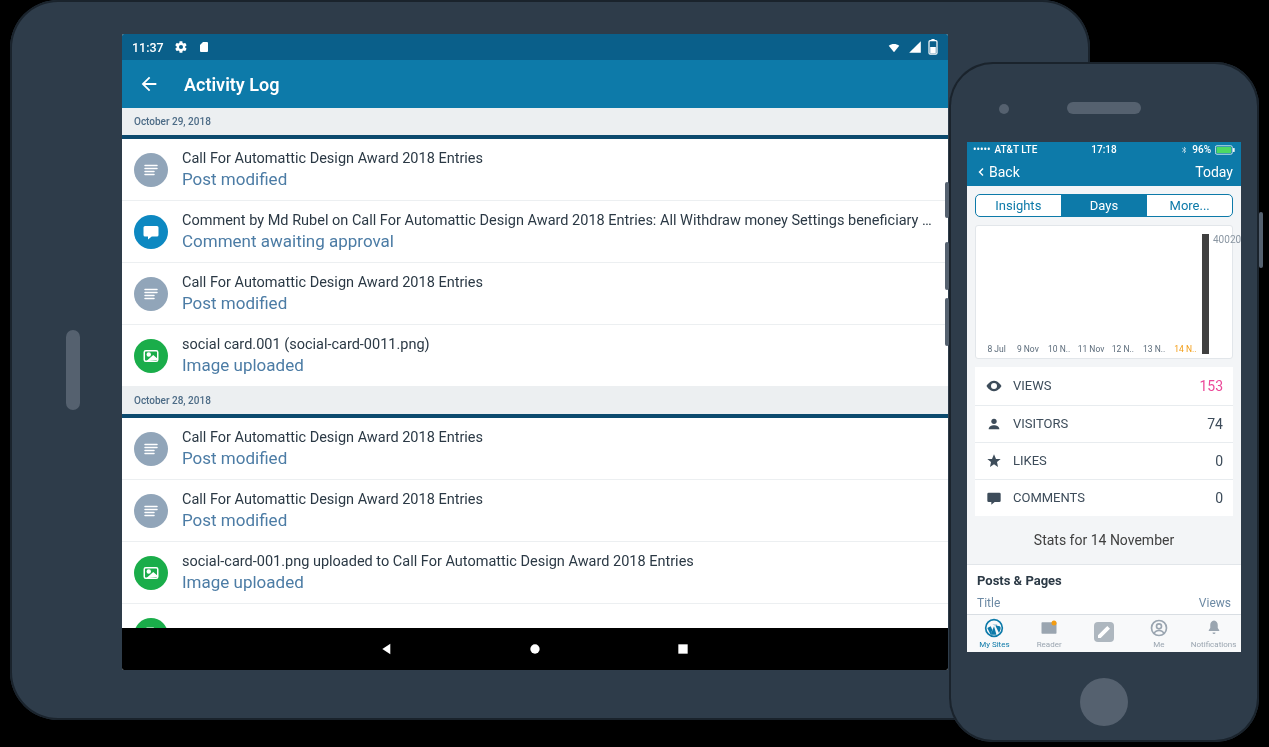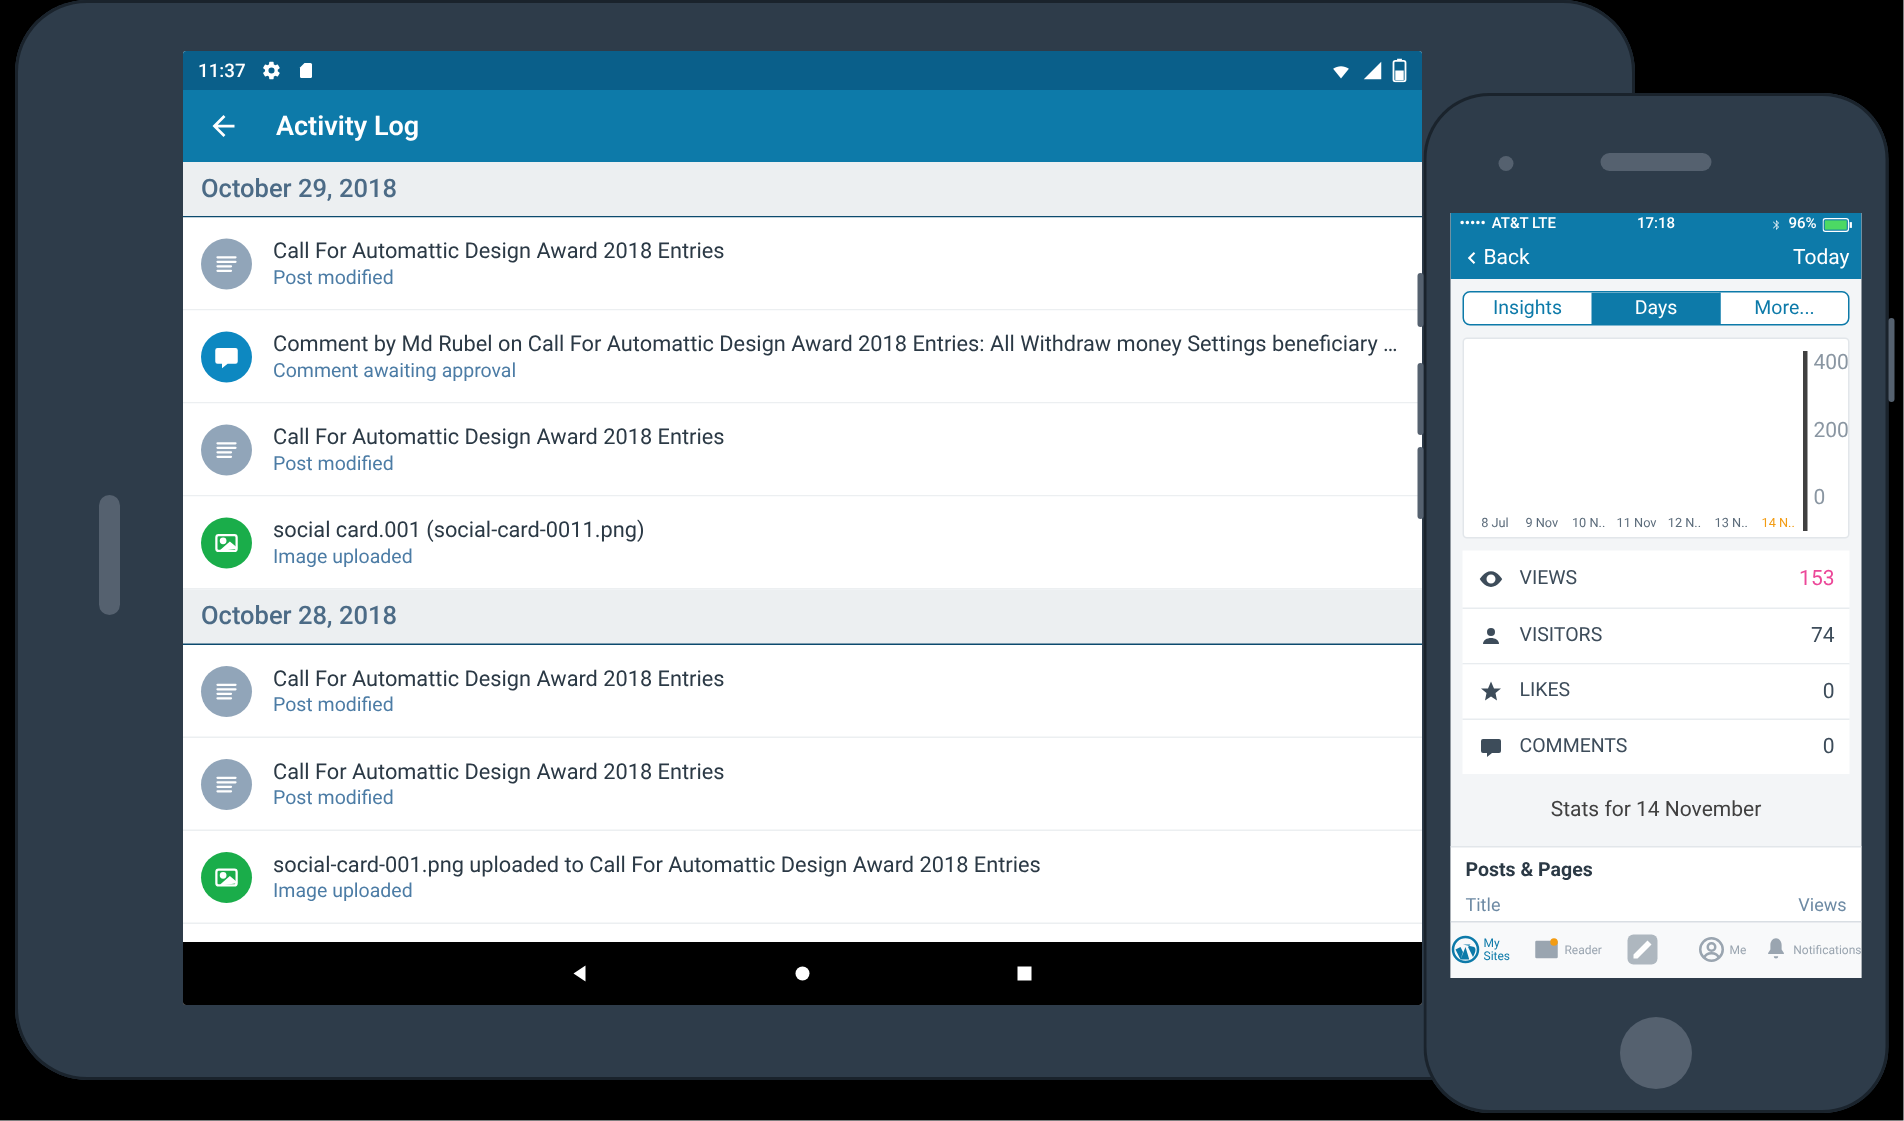--- a/index.html
+++ b/index.html
@@ -16,30 +16,30 @@
     position: absolute; left: 112px; top: 34px; width: 826px; height: 636px;
     background: #fff; border-radius: 2px; overflow: hidden; display:flex; flex-direction:column;
   }
   .tablet-statusbar { height:26px; background:#0a5f8a; color:#fff; display:flex; align-items:center; padding:0 10px; font-size:12.5px; font-weight:500;justify-content:space-between;}
   .tablet-statusbar .sb-right { margin-left:auto; display:flex; gap:6px; align-items:center;}
   .tablet-statusbar .sb-left { display:flex; gap:10px; align-items:center;}
   .tablet-appbar { height:48px; background:#0d7aa9; color:#fff; display:flex; align-items:center; padding:0 16px; gap:24px;}
   .tablet-appbar .back-arrow { font-size:22px; line-height:1;}
   .tablet-appbar .title { font-size:18px; font-weight:600;}
   .tablet-content { flex:1; overflow:hidden; background:#fff;}
-  .section-header { background:#eceff1; color:#4c6b86; font-size:17px; font-weight:500; padding:8px 12px; border-bottom:1px solid #0c4a6e;}
+  .section-header { background:#eceff1; color:#4c6b86; font-size:10px; font-weight:500; padding:8px 12px; border-bottom:4px solid #0c4a6e;}
   .log-row { display:flex; align-items:center; gap:14px; padding:10px 12px; border-bottom:1px solid #eceff1; background:#fff; min-height:62px;}
   .log-icon { width:34px; height:34px; border-radius:50%; display:flex; align-items:center; justify-content:center; color:#fff; flex:0 0 34px;}
   .log-icon.post { background:#91a5b9;}
   .log-icon.comment { background:#0d88c1;}
   .log-icon.media { background:#1aad4a;}
   .log-icon.doc { background:#1aad4a;}
   .log-text { flex:1; min-width:0;}
   .log-title { font-size:14.5px; color:#2b3945; white-space:nowrap; overflow:hidden; text-overflow:ellipsis;}
-  .log-sub { font-size:13px; color:#4c7ca5; margin-top:2px;}
+  .log-sub { font-size:17px; color:#4c7ca5; margin-top:2px;}
   .tablet-navbar { height:42px; background:#000; display:flex; align-items:center; justify-content:center; gap:130px; color:#fff;}
   .navbtn { width:18px; height:18px; display:flex; align-items:center; justify-content:center;}
 
   
   .phone-device {
     position:absolute; right:10px; top:62px; width:310px; height:680px; background:#2e3c4a;
     border-radius:44px; box-shadow:0 0 0 2px #1a232c inset;
   }
   .phone-earpiece { position:absolute; top:40px; left:50%; transform:translateX(-50%); width:74px; height:12px; background:#55616f; border-radius:6px;}
   .phone-sensor { position:absolute; top:42px; left:50px; width:10px; height:10px; background:#55616f; border-radius:50%;}
@@ -65,32 +65,32 @@
   .phone-segment .seg.active { background:#0d7aa9; color:#fff;}
   .chart-card { background:#fff; margin:0 8px 8px; border:1px solid #e2e6ea; border-radius:3px; padding:8px 4px 4px;}
   .chart-area { display:flex; height:120px;}
   .bars-wrap { flex:1; display:flex; align-items:flex-end; gap:6px; padding:0 4px; position:relative;}
   .bar-col { flex:1; display:flex; flex-direction:column; align-items:center;}
   .bar { width:100%; background:#0d88c1;}
   .bar.highlight { background:#f39c12;}
   .bar-bg { width:100%; background:#fde9cf; display:flex; align-items:flex-end;}
   .bar-label { font-size:8.5px; color:#5b6b7a; margin-top:4px; white-space:nowrap; text-align:center;}
   .bar-label.highlight { color:#f39c12;}
-  .y-axis { width:26px; display:flex; flex-direction:column; justify-content:space-between; align-items:flex-start; font-size:14px; color:#8a96a2; border-left:3px solid #404040; padding-left:4px; padding-bottom:14px;}
+  .y-axis { width:26px; display:flex; justify-content:space-between; align-items:flex-start; font-size:10px; color:#8a96a2; border-left:7px solid #404040; padding-left:4px; padding-bottom:14px;}
   .metric-row { display:flex; align-items:center; gap:10px; background:#fff; margin:0 8px; padding:10px 10px; border-bottom:1px solid #e8ecef; font-size:13px; color:#3d4c5a;}
   .metric-row:last-of-type { border-bottom:none;}
   .metric-row .mval { margin-left:auto; font-size:14px; color:#3d4c5a;}
   .metric-row .mval.highlight { color:#ec4899;}
   .metric-row .micon { width:18px; display:flex; justify-content:center; color:#3d4c5a;}
   .stats-for { text-align:center; color:#404040; font-size:14px; padding:16px 0;}
   .section-bar { background:#fff; margin:0 0; padding:8px 10px 4px; font-size:13px; font-weight:700; color:#2b3945; border-top:1px solid #e2e6ea;}
   .table-head { display:flex; padding:4px 10px; font-size:12px; color:#6d8aa4; background:#fff;}
   .table-head .th-right { margin-left:auto;}
   .phone-tabbar { margin-top:auto; height:44px; background:#f8f9fa; border-top:1px solid #d9dee3; display:flex;}
-  .phone-tabbar .tab { flex:1; display:flex; flex-direction:row; align-items:center; justify-content:center; font-size:8px; color:#9aa5b0; gap:2px;}
+  .phone-tabbar .tab { flex:1; display:flex; flex-direction:column; align-items:center; justify-content:center; font-size:8px; color:#9aa5b0; gap:2px;}
   .phone-tabbar .tab.active { color:#0d7aa9;}
   .phone-tabbar .tab .ticon { width:20px; height:20px; display:flex; align-items:center; justify-content:center;}
   .phone-tabbar .tab.compose .ticon { background:#aeb7bf; border-radius:4px; }
 
   svg { display:block; }
 </style>
 </head>
 <body>
 
 <div class="tablet-device">

